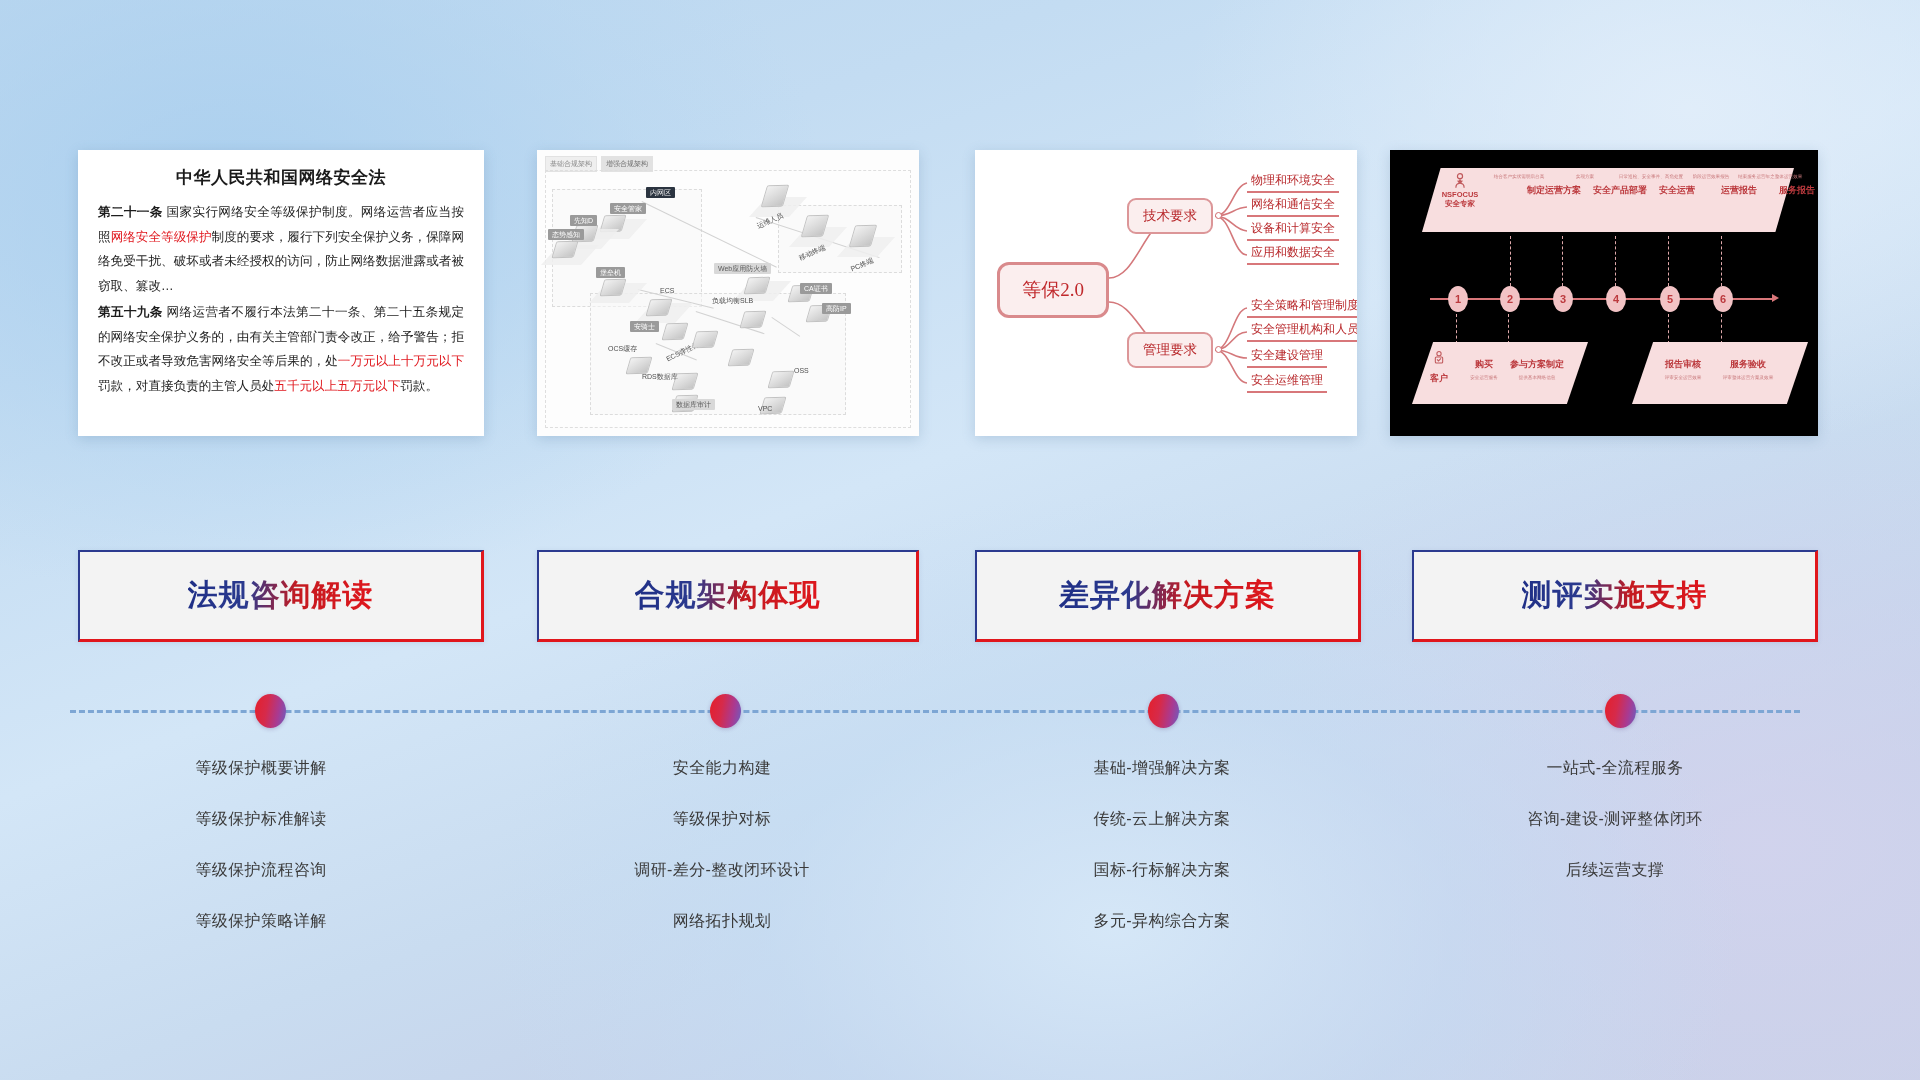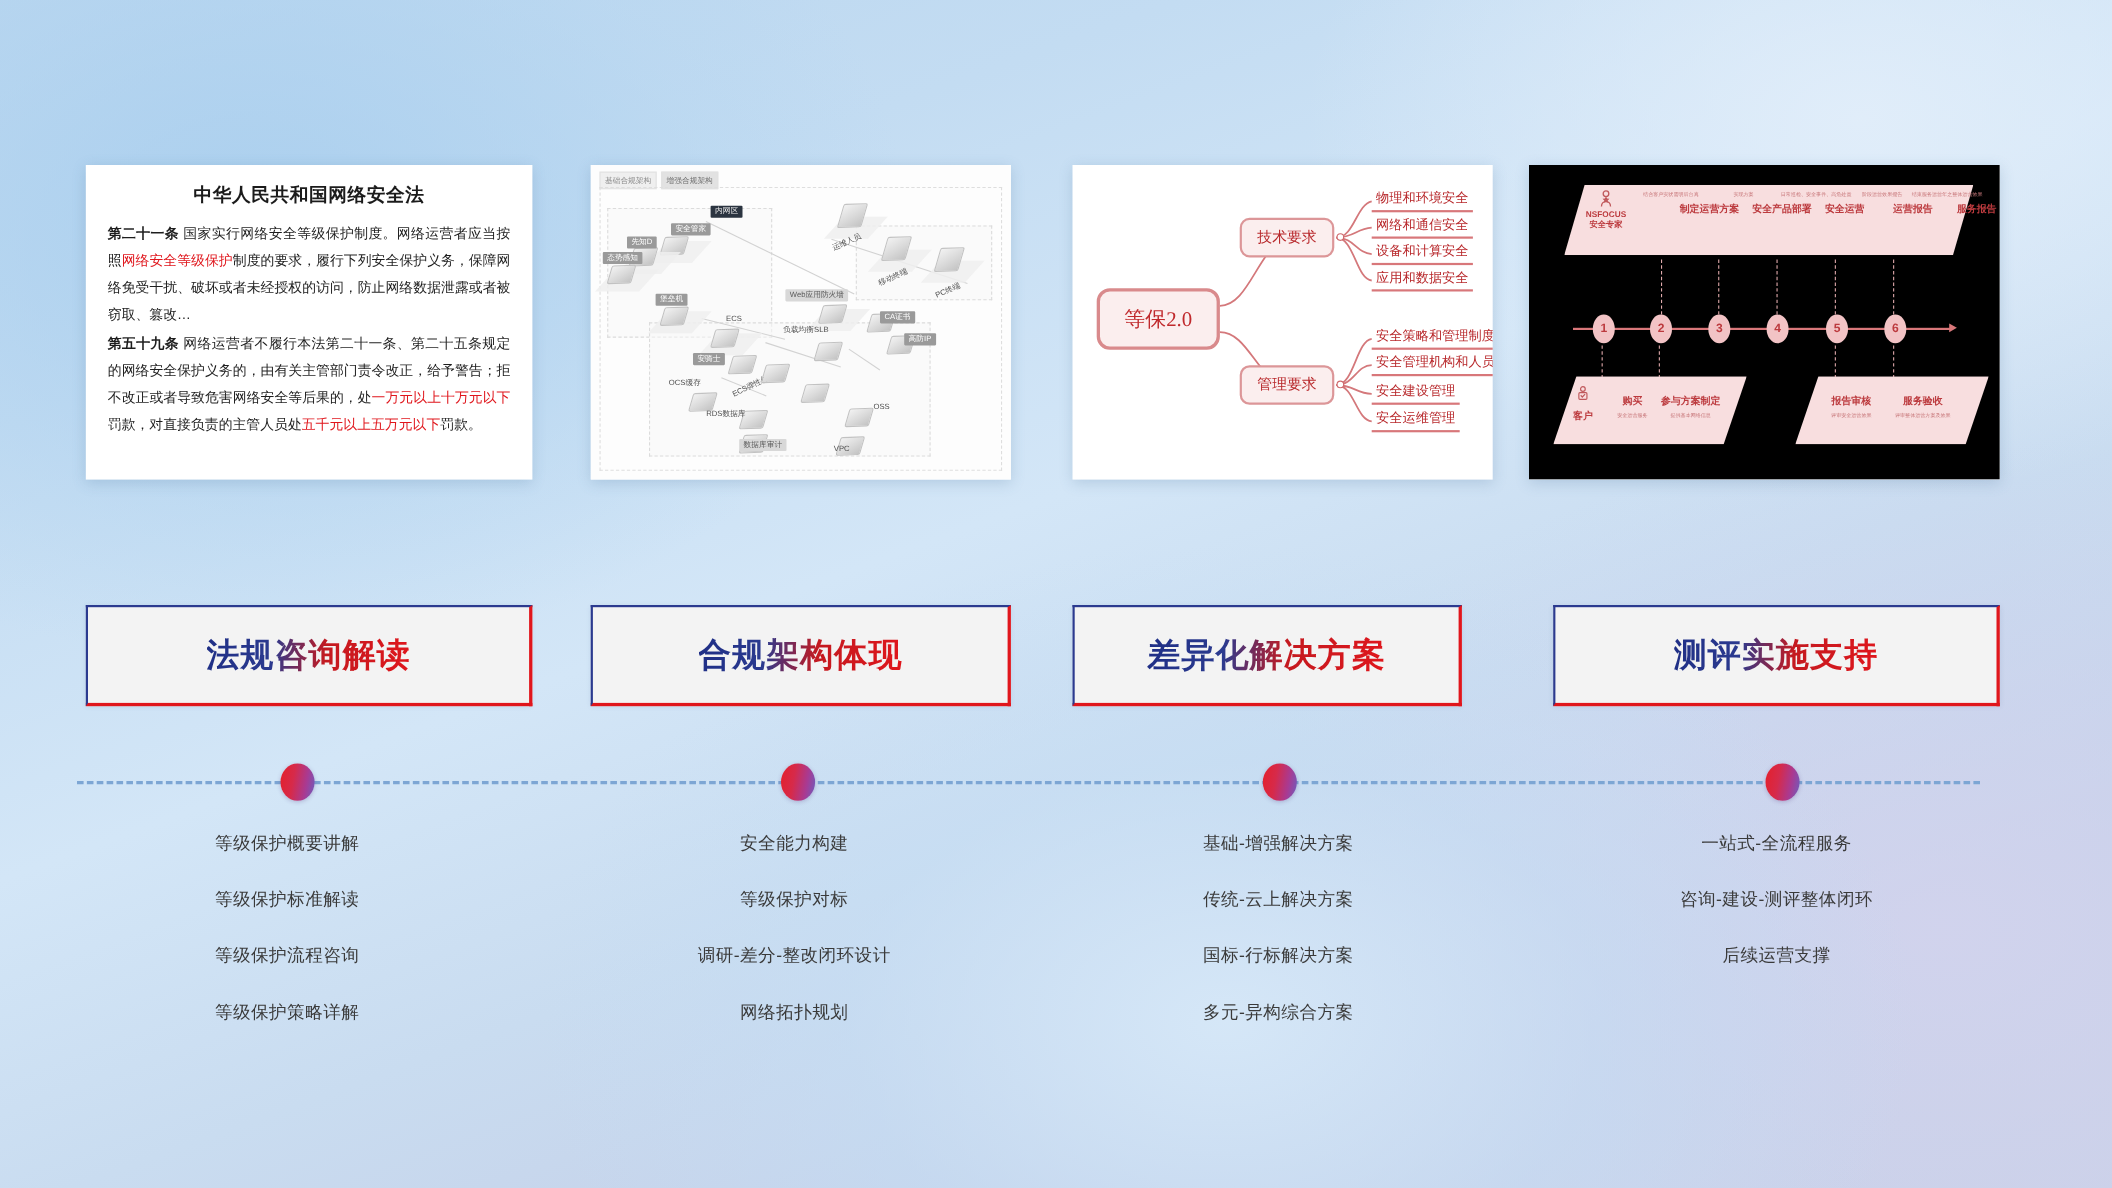--- a/index.html
+++ b/index.html
@@ -171,21 +171,21 @@
     box-shadow: 0 1px 5px rgba(60,90,140,0.12);
   }
   .head-text {
     font-size: 30px; font-weight: bold; letter-spacing: 1px;
     background: linear-gradient(95deg, #1f2f86 0%, #2b3a8f 32%, #c41a20 58%, #e0161c 100%);
     -webkit-background-clip: text; background-clip: text;
     -webkit-text-fill-color: transparent; color: #c41a20;
   }
   .hb-1 { left: 78px;   width: 406px; text-align: center; }
   .hb-2 { left: 537px;  width: 382px; }
-  .hb-3 { left: 975px;  width: 354px; }
+  .hb-3 { left: 975px;  width: 386px; }
   .hb-4 { left: 1412px; width: 406px; }
 
   
   .timeline { position: absolute; top: 694px; left: 0; width: 1920px; height: 34px; }
   .tl-line {
     position: absolute; left: 70px; top: 16px; width: 1730px; height: 0;
     border-top: 3px dashed #7da6d4;
   }
   .tl-dot {
     position: absolute; top: 0; width: 31px; height: 34px; border-radius: 50%;

